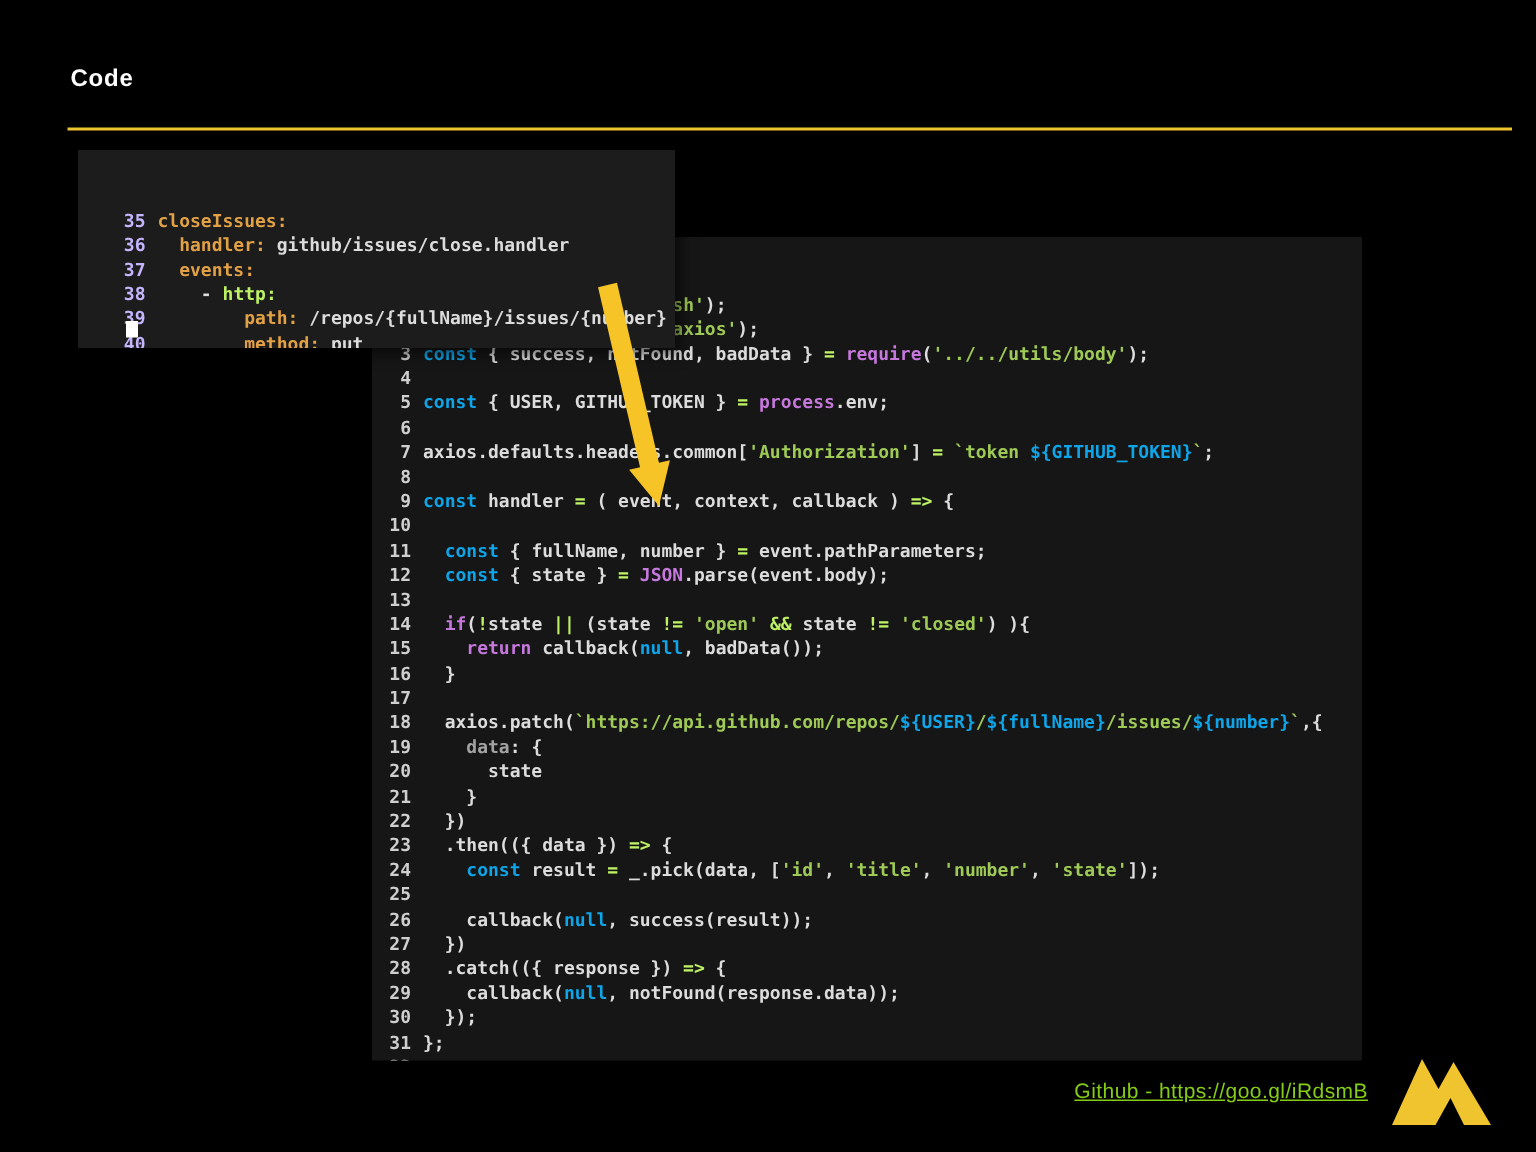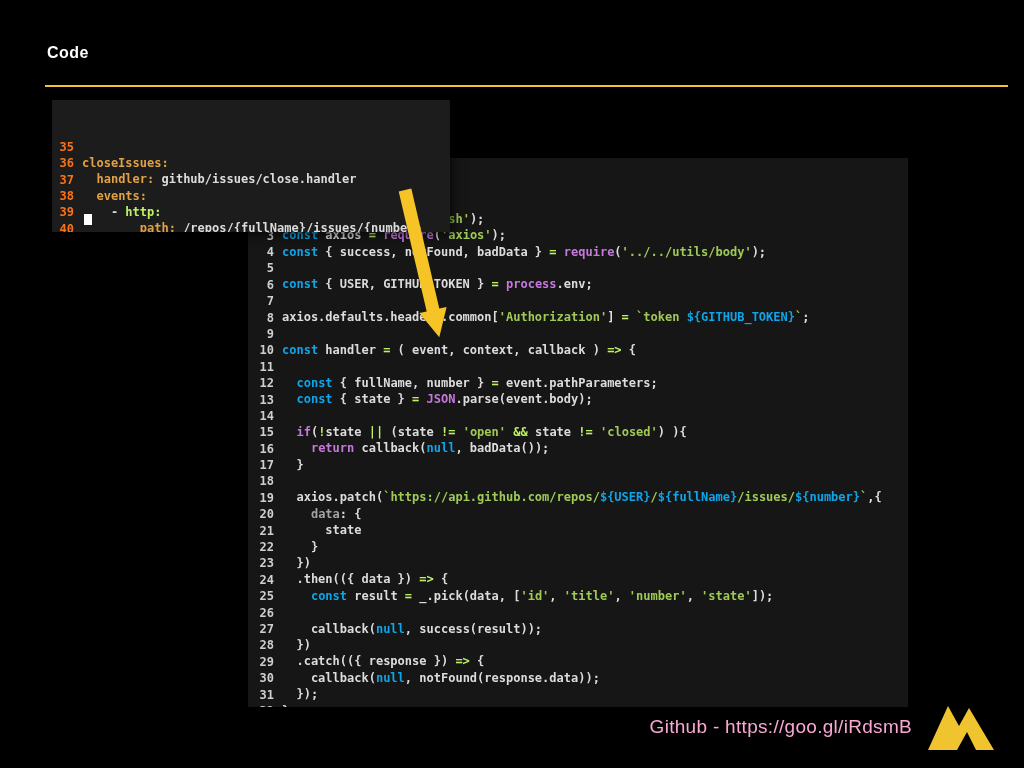--- a/index.html
+++ b/index.html
@@ -14,30 +14,30 @@
               font-size:12px;font-weight:700;line-height:16.4px;color:#dcdcdc;
               white-space:pre;overflow:hidden;}
   .panel-js{left:248px;top:158px;width:660px;height:545px;background:#161616;
             padding-top:4px;z-index:1;}
   .panel-yaml{left:52px;top:100px;width:398px;height:126px;background:#1c1c1c;
               padding-top:6px;z-index:2;box-shadow:3px 3px 10px rgba(0,0,0,.65);}
 
   .code-line{display:flex;height:16.4px;}
   .ln{flex:none;text-align:right;padding-right:8px;color:#cfcfcf;}
   .panel-js .ln{width:26px;}
-  .panel-yaml .ln{width:22px;color:#f97316;}
-  .code-text{flex:1 1 auto;margin-top:16px;}
+  .panel-yaml .ln{width:22px;color:#c4b5fd;margin-left:23px;}
+  .code-text{flex:1 1 auto;}
 
   .cursor{position:absolute;left:32px;top:114px;width:8px;height:11px;background:#fff;}
 
   .arrow-layer{position:absolute;left:0;top:0;z-index:3;pointer-events:none;}
 
   .credit{position:absolute;right:28px;bottom:16px;display:flex;align-items:center;
           gap:14px;z-index:4;}
-  .credit-text{color:#f9a8d4;font-size:19px;font-weight:500;letter-spacing:.3px;}
+  .credit-text{color:#84cc16;font-size:14px;font-weight:500;letter-spacing:.3px;text-decoration:underline;}
   .logo{display:block;}
 </style>
 <style>.tk-txt{color:#dcdcdc;}
 .tk-kw{color:#0ea5e9;}
 .tk-pur{color:#c678dd;text-align:center;}
 .tk-str{color:#9fca56;}
 .tk-op{color:#bef264;}
 .tk-prop{color:#a3a3a3;}
 .tk-key{color:#e2a144;}</style></head>
 <body>

